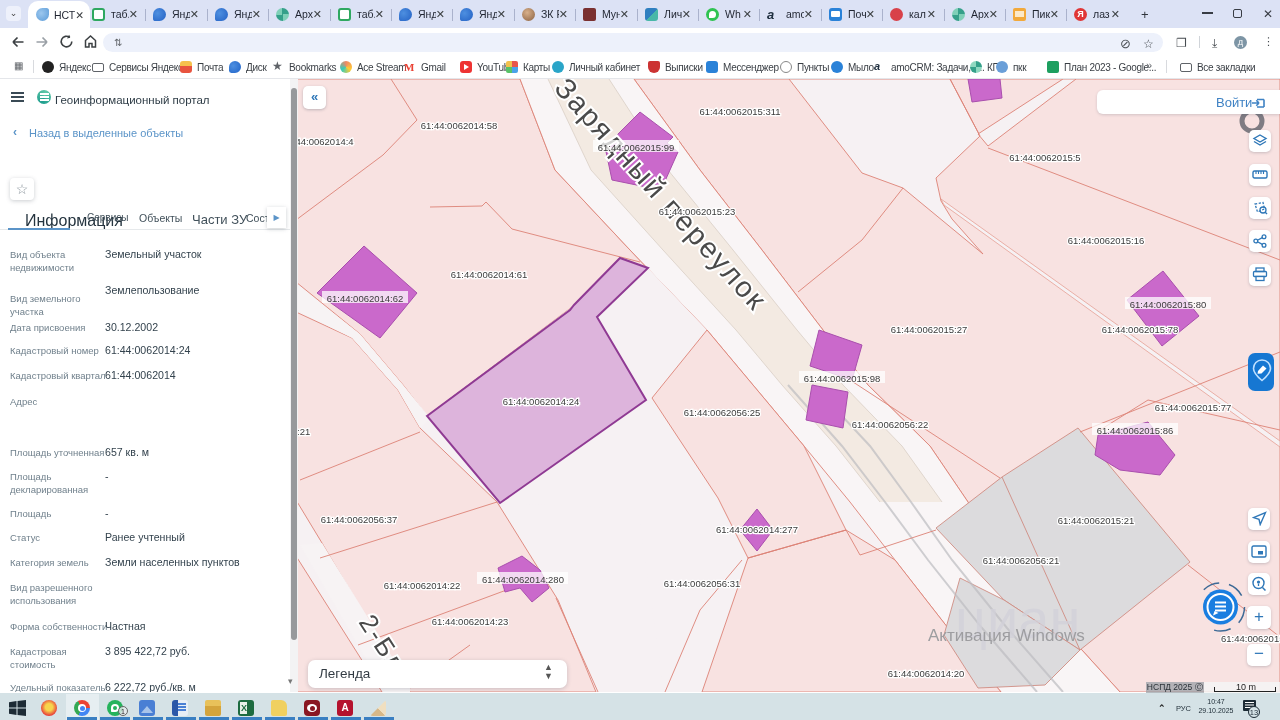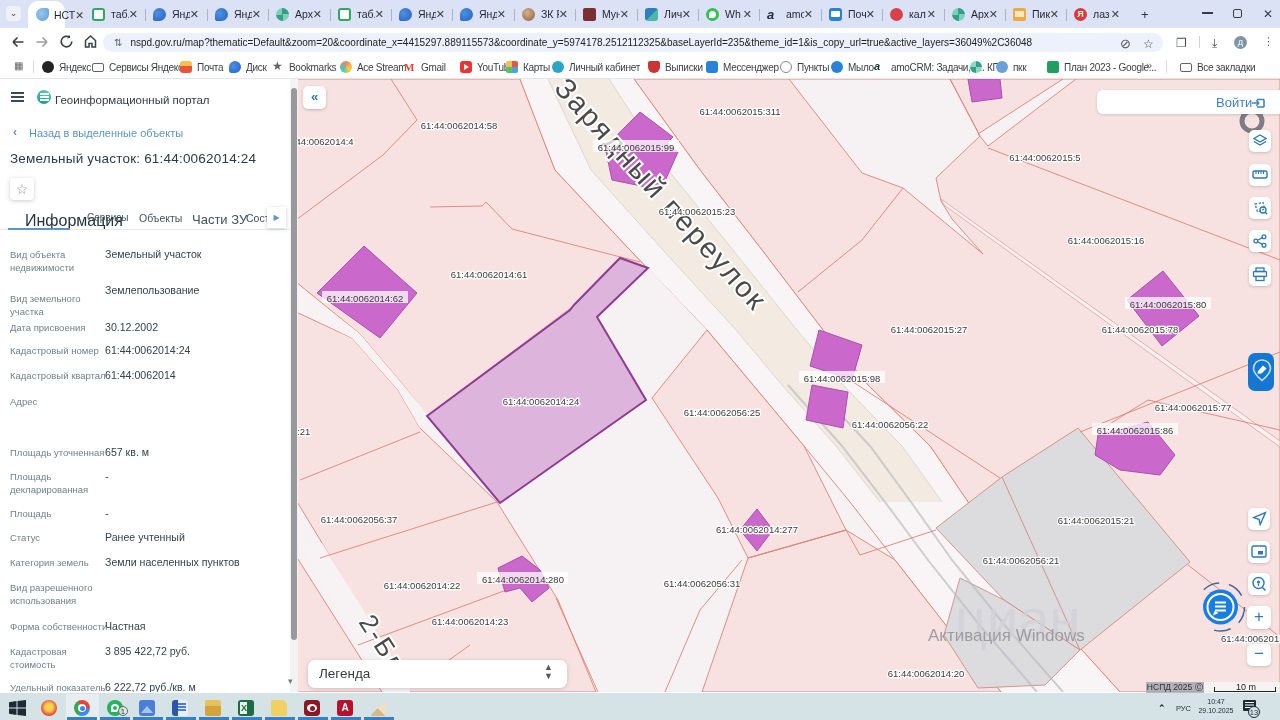--- a/index.html
+++ b/index.html
@@ -4,21 +4,21 @@
 *{margin:0;padding:0;box-sizing:border-box}
 html,body{width:1280px;height:720px;overflow:hidden;font-family:"Liberation Sans",sans-serif}
 .ab{position:absolute}
 #stage{position:relative;width:1280px;height:720px;background:#fff}
 
 #tabs{left:0;top:0;width:1280px;height:28px;background:#dce2f5}
 .tab{position:absolute;top:0;height:28px;display:flex;align-items:center;font-size:10.5px;color:#1f2430}
 .tab .fav{width:13px;height:13px;margin-right:6px;flex:0 0 auto}
 .tab .x{color:#3c4043;font-size:11px;margin-left:auto;margin-right:8px}
 .tabsep{position:absolute;top:9px;width:1px;height:12px;background:#aab2cc}
-.activetab{position:absolute;left:28px;top:1px;width:37px;height:27px;background:#fff;border-radius:10px 10px 0 0;display:flex;align-items:center;padding-left:8px;font-size:10.5px;color:#1f2430}
+.activetab{position:absolute;left:28px;top:1px;width:62px;height:27px;background:#fff;border-radius:10px 10px 0 0;display:flex;align-items:center;padding-left:8px;font-size:10.5px;color:#1f2430}
 
 #tbar{left:0;top:28px;width:1280px;height:27px;background:#fff}
 #omni{left:103px;top:32.5px;width:1060px;height:19px;border-radius:10px;background:#edf1fb;display:flex;align-items:center;font-size:10px;color:#24282d}
 
 #bmbar{left:0;top:55px;width:1280px;height:24px;background:#fff;border-bottom:1px solid #e4e6ea}
 .bm{position:absolute;top:59px;height:16px;display:flex;align-items:center;font-size:10px;color:#3a3f45;letter-spacing:-.3px}
 .bm i{display:inline-block;width:12px;height:12px;border-radius:3px;margin-right:5px;font-style:normal}
 
 #panel{left:0;top:79px;width:290px;height:613px;background:#fff;overflow:hidden}
 .lbl{position:absolute;left:10px;font-size:9.5px;color:#70808c;line-height:12.5px;white-space:nowrap}
@@ -160,21 +160,20 @@
     </svg>
 <svg class="ab" style="left:59px;top:34px" width="15" height="15" viewBox="0 0 15 15">
       <path d="M12.8 7.5 A5.3 5.3 0 1 1 10.8 3.4" stroke="#3c4043" stroke-width="1.6" fill="none"></path>
       <path d="M10.2 0.8 L11.2 3.8 L8 4.4 Z" fill="#3c4043"></path>
     </svg>
 <svg class="ab" style="left:83px;top:34px" width="15" height="15" viewBox="0 0 15 15">
       <path d="M2.5 6.5 L7.5 2 L12.5 6.5 V13 H9 V9.5 H6 V13 H2.5 Z" stroke="#3c4043" stroke-width="1.5" fill="none"></path>
     </svg>
 <div id="omni" class="ab">
       <span style="margin-left:11px;margin-right:9px;color:#5f6368;font-size:10px;letter-spacing:-1px">⇅</span>
-      <span style="color:#202124;white-space:nowrap">nspd.gov.ru/map?thematic=Default&amp;zoom=20&amp;coordinate_x=4415297.889115573&amp;coordinate_y=5974178.2512112325&amp;baseLayerId=235&amp;theme_id=1&amp;is_copy_url=true&amp;active_layers=36049%2C36048</span>
     </div>
 <div class="ab" style="left:1120px;top:36px;font-size:13px;color:#474c51">⊘</div>
 <div class="ab" style="left:1143px;top:37px;font-size:12px;color:#474c51">☆</div>
 <div class="ab" style="left:1176px;top:36px;font-size:12px;color:#474c51">❐</div>
 <div class="ab" style="left:1199px;top:36px;width:1px;height:12px;background:#d0d4d9"></div>
 <div class="ab" style="left:1212px;top:36px;font-size:12px;color:#474c51">⤓</div>
 <div class="ab" style="left:1234px;top:36px;width:13px;height:13px;border-radius:50%;background:#7d95a5;color:#fff;font-size:8px;text-align:center;line-height:13px">Д</div>
 <div class="ab" style="left:1263px;top:35px;font-size:11px;color:#474c51">⋮</div>
 <div id="bmbar" class="ab"></div>
 <div class="ab" style="left:14px;top:60px;width:11px;height:11px;color:#5f6368;font-size:10px;line-height:11px">▦</div>
@@ -202,21 +201,20 @@
 <div class="ab" style="left:1146px;top:59px;font-size:11px;color:#5f6368">»</div>
 <div class="ab" style="left:1166px;top:60px;width:1px;height:13px;background:#d8dade"></div>
 <div class="bm" style="left:1180px"><i style="background:#fff;border:1.3px solid #5f6368;border-radius:2px;height:9px"></i>Все закладки</div>
 <div id="panel" class="ab">
 <div class="ab" style="left:11px;top:13px;width:13px;height:2px;background:#3a4a55;box-shadow:0 4px 0 #3a4a55,0 8px 0 #3a4a55"></div>
 <div class="ab" style="left:37px;top:11px;width:14px;height:14px;border-radius:50%;background:conic-gradient(from 200deg,#1e9e8e,#5fc7a8,#1e9e8e);"></div>
 <div class="ab" style="left:40px;top:14px;width:9px;height:1.6px;background:#fff;box-shadow:0 3px 0 #fff,0 6px 0 #fff"></div>
 <div class="ab" style="left:55px;top:15px;font-size:11.5px;color:#2e3c46">Геоинформационный портал</div>
 <div class="ab" style="left:13px;top:46px;font-size:12px;color:#5b94c8;font-weight:bold">‹</div>
 <div class="ab" style="left:29px;top:48px;font-size:11px;color:#5b94c8">Назад в выделенные объекты</div>
-<div class="ab" style="left:10px;top:72px;font-size:13.5px;color:#2a3b47;white-space:nowrap;letter-spacing:.2px">Земельный участок: 61:44:0062014:24</div>
 <div class="ab" style="left:10px;top:99px;width:24px;height:22px;background:#fff;border-radius:4px;box-shadow:0 1px 4px rgba(80,90,100,.3);color:#8a949c;font-size:14px;text-align:center;line-height:22px">☆</div>
 <div class="ab" style="left:25px;top:133px;font-size:16px;color:#25343f">Информация</div>
 <div class="ab" style="left:87px;top:133px;font-size:10px;color:#41505a">Сервисы</div>
 <div class="ab" style="left:139px;top:133px;font-size:10.5px;color:#41505a">Объекты</div>
 <div class="ab" style="left:192px;top:133px;font-size:13px;color:#41505a">Части ЗУ</div>
 <div class="ab" style="left:246px;top:133px;font-size:10.5px;color:#41505a">Состав</div>
 <div class="ab" style="left:0px;top:150px;width:290px;height:1px;background:#e6e9eb"></div>
 <div class="ab" style="left:8px;top:149px;width:62px;height:2px;background:#5b94c8"></div>
 <div class="ab" style="left:267px;top:128px;width:19px;height:21px;background:#fff;box-shadow:0 1px 4px rgba(80,90,100,.3);color:#5b94c8;font-size:8px;text-align:center;line-height:21px">▶</div>
 <div class="lbl" style="top:170px">Вид объекта<br>недвижимости</div>

